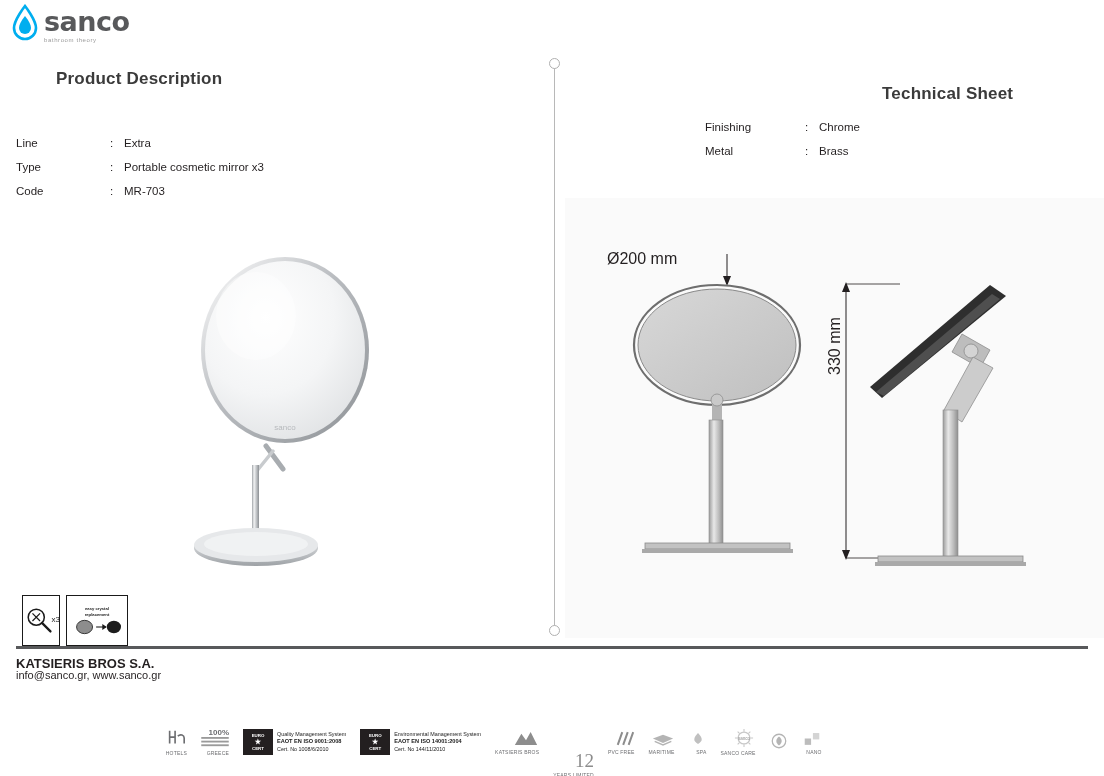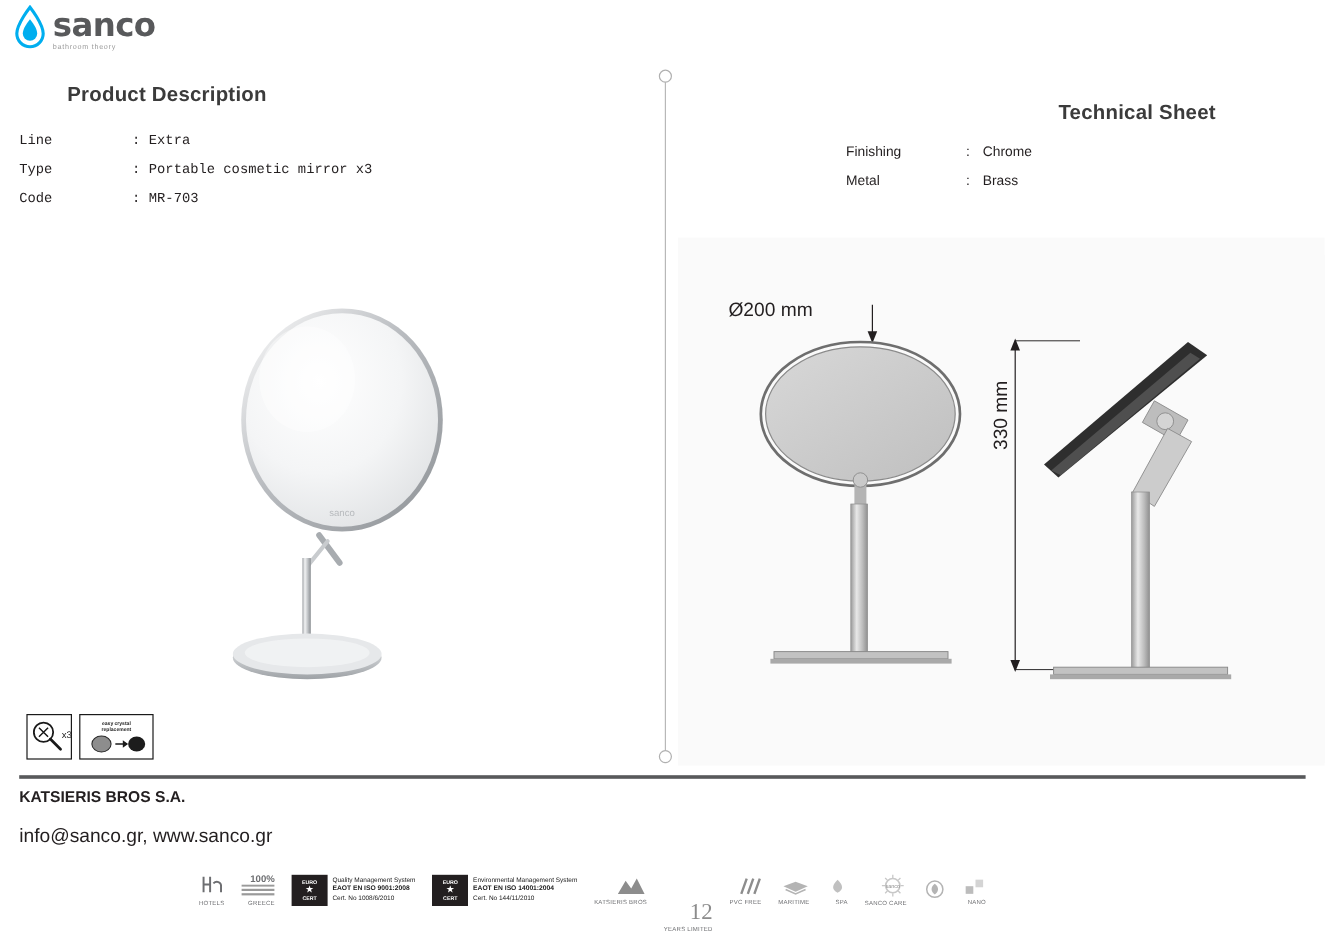--- a/index.html
+++ b/index.html
@@ -53,21 +53,21 @@
     font-size: 17px;
     font-weight: bold;
     color: #3b3b3b;
     letter-spacing: 0.2px;
   }
   #left-title { left: 56px; top: 69px; }
   #right-title { left: 882px; top: 84px; }
 
   
   .spec-list { position: absolute; font-size: 11.5px; color: #231f20; }
-  #left-specs { left: 16px; top: 111px; width: 420px; font-family: Liberation Mono, monospace; }
+  #left-specs { left: 16px; top: 137px; width: 420px; }
   #right-specs { left: 705px; top: 121px; width: 330px; }
 
   .spec-row {
     display: flex;
     align-items: baseline;
     margin-bottom: 11px;
     line-height: 1.15;
   }
   .spec-label { width: 94px; flex: 0 0 94px; color: #231f20; }
   #right-specs .spec-label { width: 100px; flex: 0 0 100px; }
@@ -117,21 +117,21 @@
   #height-label {
     left: 826px; top: 375px;
     transform: rotate(-90deg);
     transform-origin: left top;
     white-space: nowrap;
   }
 
   
   .badges { position: absolute; left: 22px; top: 595px; display: flex; gap: 6px; }
   .badge-box {
-    width: 38px; height: 38px;
+    width: 38px; height: 51px;
     border: 1px solid #1a1a1a;
     background: #fff;
     display: flex; align-items: center; justify-content: center;
   }
   .badge-box.wide { width: 62px; }
   .badge-caption {
     font-size: 4.2px;
     line-height: 1.25;
     font-weight: bold;
     text-align: center;
@@ -154,22 +154,22 @@
   }
   .footer-address {
     position: absolute;
     left: 16px; top: 673px;
     font-size: 10.5px;
     color: #231f20;
     line-height: 1.55;
   }
   .footer-email {
     position: absolute;
-    left: 16px; top: 689px;
-    font-size: 16px;
+    left: 16px; top: 669px;
+    font-size: 11px;
     color: #231f20;
   }
 
   
   .cert-strip {
     position: absolute;
     left: 165px; top: 714px;
     width: 830px; height: 56px;
     display: flex;
     align-items: center;

